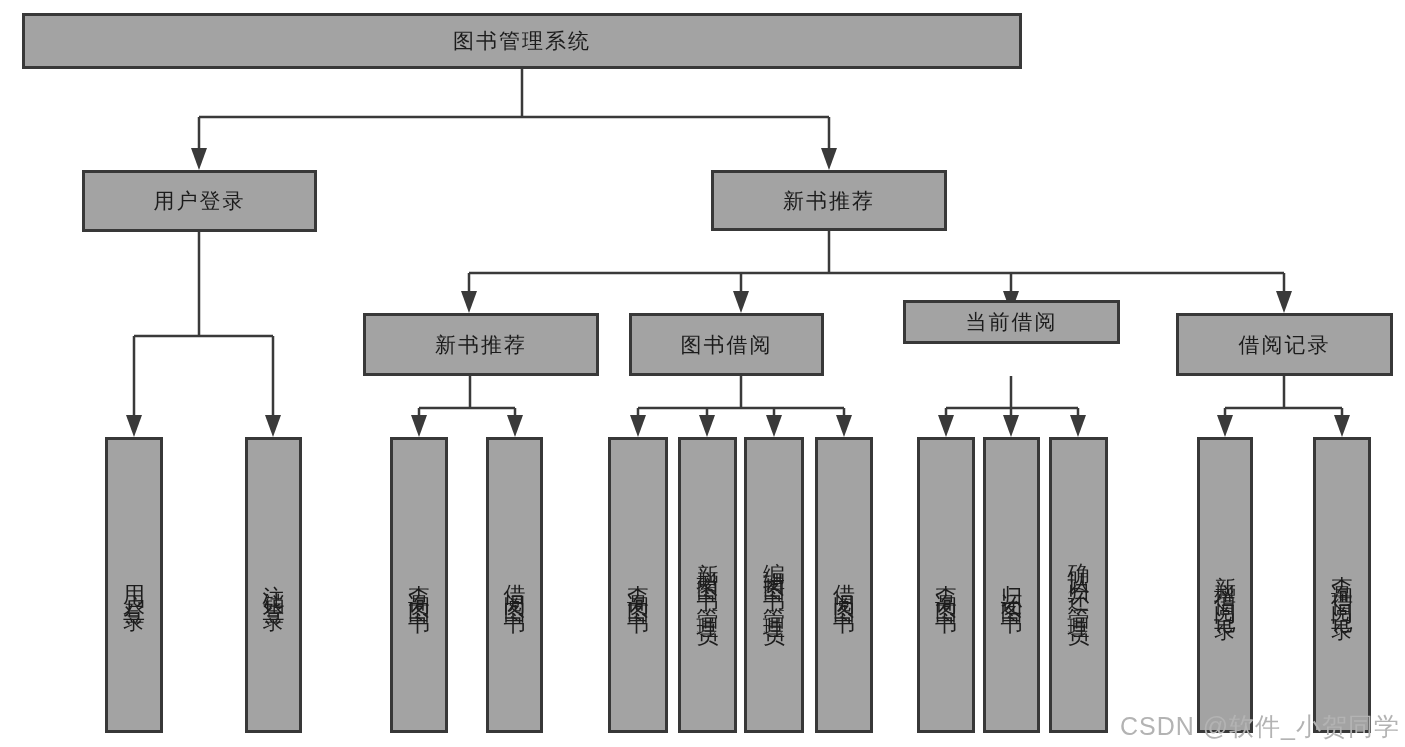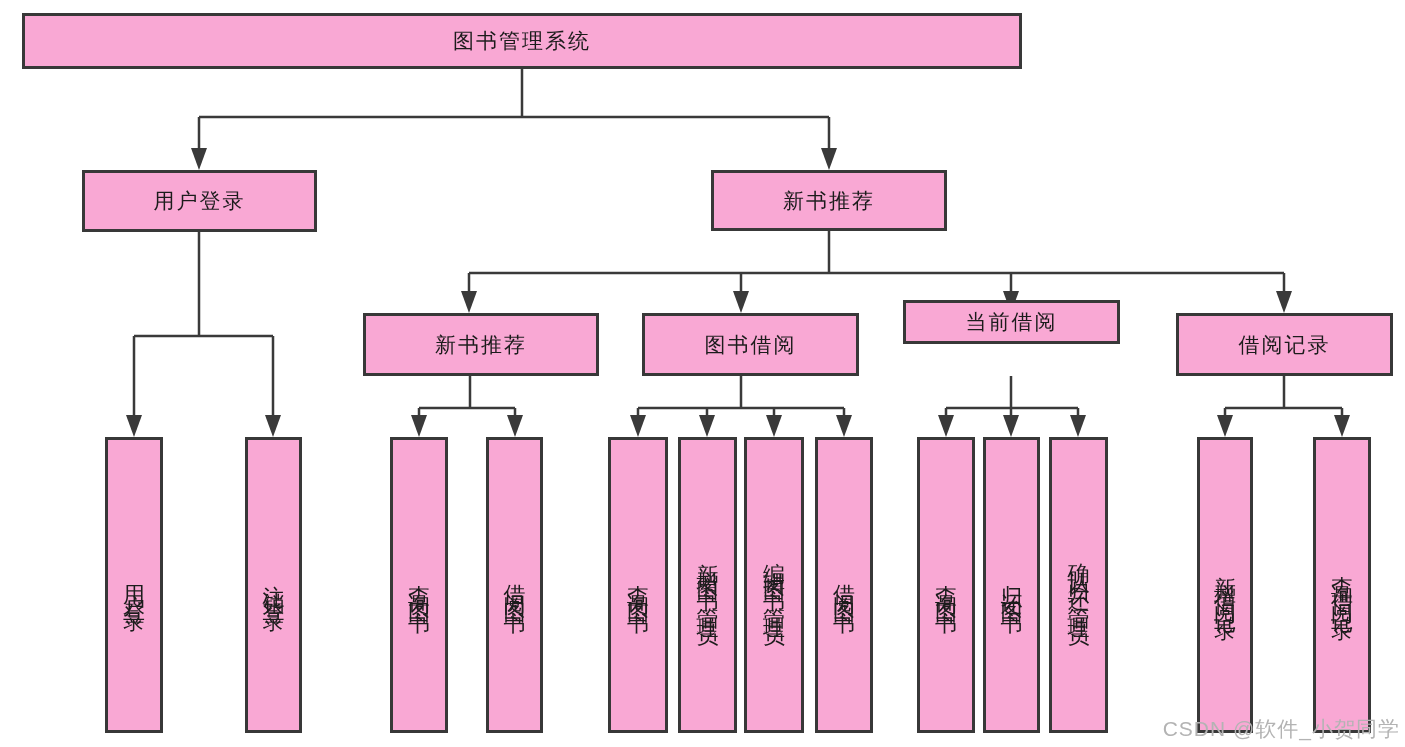--- a/index.html
+++ b/index.html
@@ -18,21 +18,21 @@
     overflow:hidden;
   }
   #connector-layer{
     position:absolute;left:0;top:0;width:1405px;height:747px;
     pointer-events:none;
   }
   .box{
     position:absolute;
     box-sizing:border-box;
     border:3px solid var(--border);
-    background:#f9a8d4;
+    background:#a3a3a3;
     display:flex;
     align-items:center;
     justify-content:center;
     color:var(--text);
     z-index:2;
   }
   .box.h{
     font-size:21px;
     letter-spacing:2px;
     white-space:nowrap;
@@ -43,21 +43,21 @@
     font-size:22px;
     letter-spacing:9px;
     line-height:1;
     top:437px;
     height:296px;
   }
   #watermark{
     position:absolute;
     right:5px;
     bottom:4px;
-    font-size:21px;
+    font-size:25px;
     letter-spacing:1px;
     color:var(--wm);
     z-index:5;
     white-space:nowrap;
   }
 </style>
 </head>
 <body>
 
 <div id="canvas">
@@ -94,21 +94,21 @@
       <polygon points="1334,415 1350,415 1342,437"></polygon>
     </g>
   </svg>
 
   <div class="box h" style="left:22px;top:13px;width:1000px;height:56px">图书管理系统</div>
 
   <div class="box h" style="left:82px;top:170px;width:235px;height:62px">用户登录</div>
   <div class="box h" style="left:711px;top:170px;width:236px;height:61px">新书推荐</div>
 
   <div class="box h" style="left:363px;top:313px;width:236px;height:63px">新书推荐</div>
-  <div class="box h" style="left:642px;top:313px;width:217px;height:63px">图书借阅</div>
+  <div class="box h" style="left:629px;top:313px;width:195px;height:63px">图书借阅</div>
   <div class="box h" style="left:903px;top:300px;width:217px;height:44px">当前借阅</div>
   <div class="box h" style="left:1176px;top:313px;width:217px;height:63px">借阅记录</div>
 
   <div class="box v" style="left:105px;width:58px">用户登录</div>
   <div class="box v" style="left:245px;width:57px">注销登录</div>
 
   <div class="box v" style="left:390px;width:58px">查询图书</div>
   <div class="box v" style="left:486px;width:57px">借阅图书</div>
 
   <div class="box v" style="left:608px;width:60px">查询图书</div>

